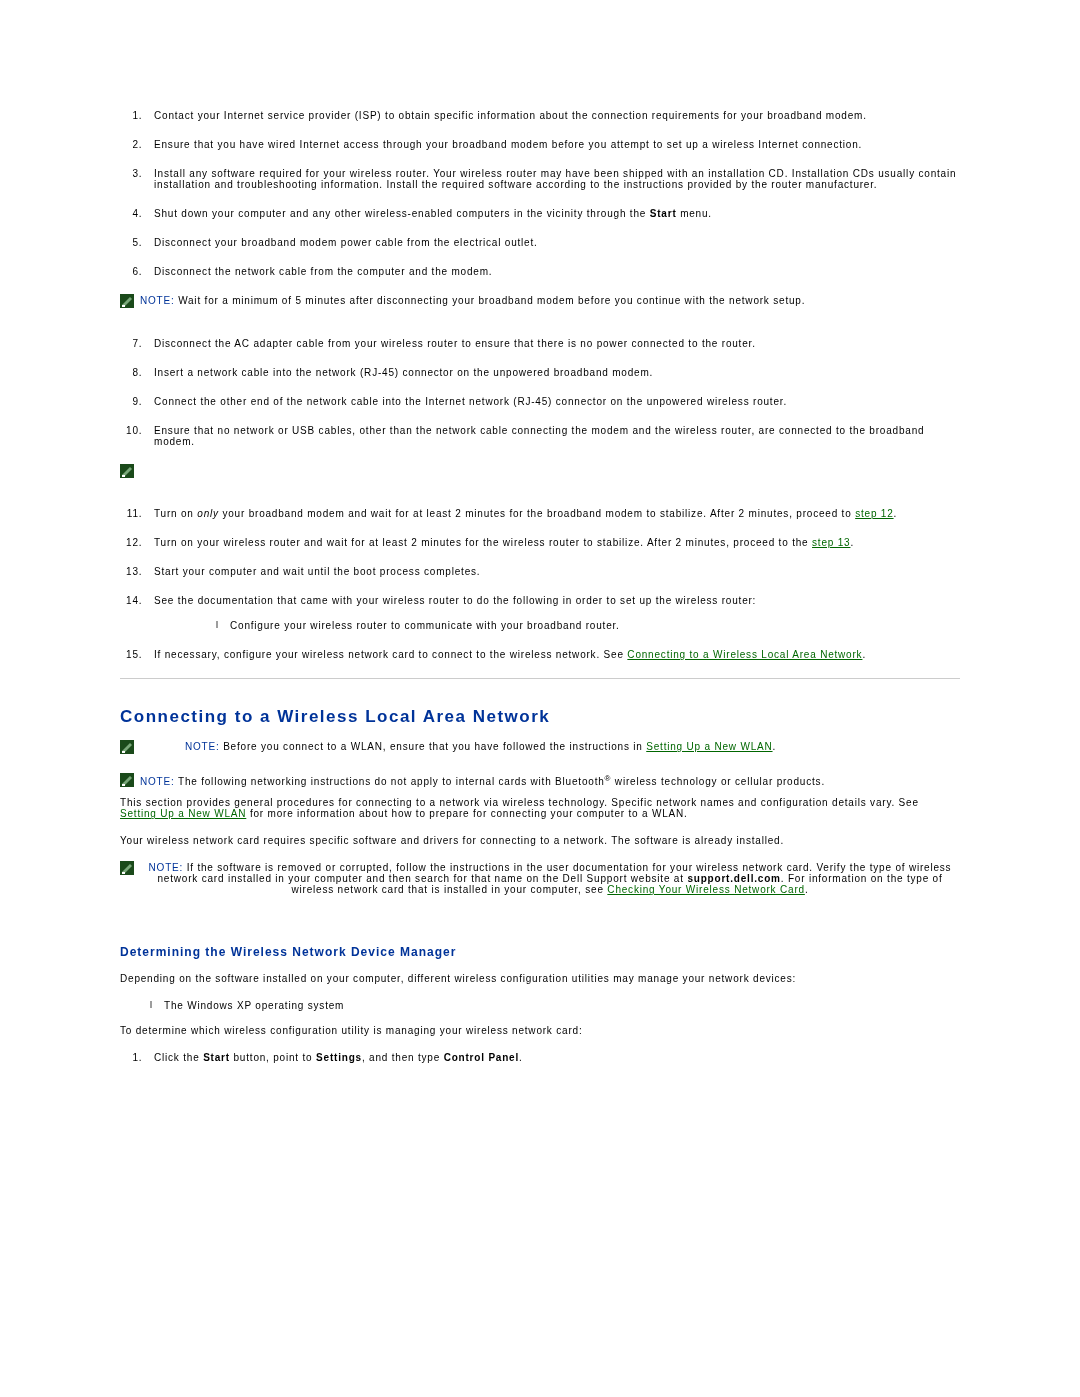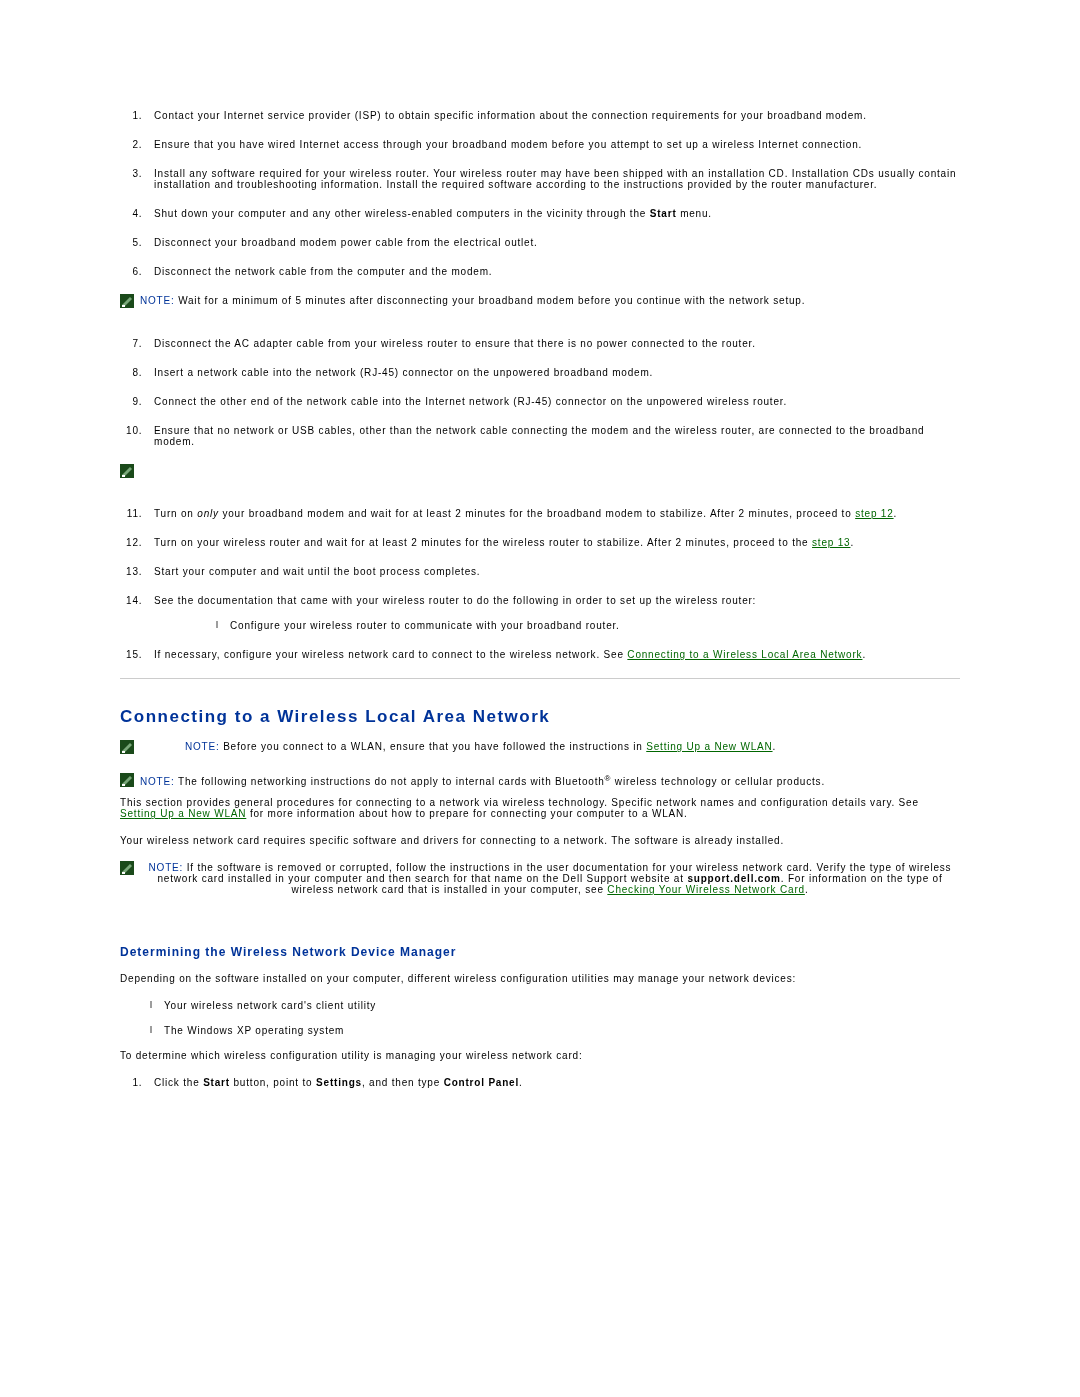--- a/index.html
+++ b/index.html
@@ -202,21 +202,20 @@
   <span class="note-text">
     <span>NOTE: </span><span class="black">If the software is removed or corrupted, follow the instructions in the user documentation for your wireless network card. Verify the type of wireless network card installed in your computer and then search for that name on the Dell Support website at </span><b class="black">support.dell.com</b><span class="black">. For information on the type of wireless network card that is installed in your computer, see </span><a class="link" href="#">Checking Your Wireless Network Card</a><span class="black">.</span>
   </span>
 </div>
 
 <h3 class="subsection">Determining the Wireless Network Device Manager</h3>
 
 <p class="para">Depending on the software installed on your computer, different wireless configuration utilities may manage your network devices:</p>
 
 <ul class="sub-ul" style="padding-left:30px">
-  <li><span>Your wireless network card's client utility</span></li>
   <li><span>The Windows XP operating system</span></li>
 </ul>
 
 <p class="para">To determine which wireless configuration utility is managing your wireless network card:</p>
 
 <ol class="ol-main">
   <li>
     <span>Click the </span><b>Start</b><span> button, point to </span><b>Settings</b><span>, and then type </span><b>Control Panel</b><span>.</span>
   </li>
 </ol>

